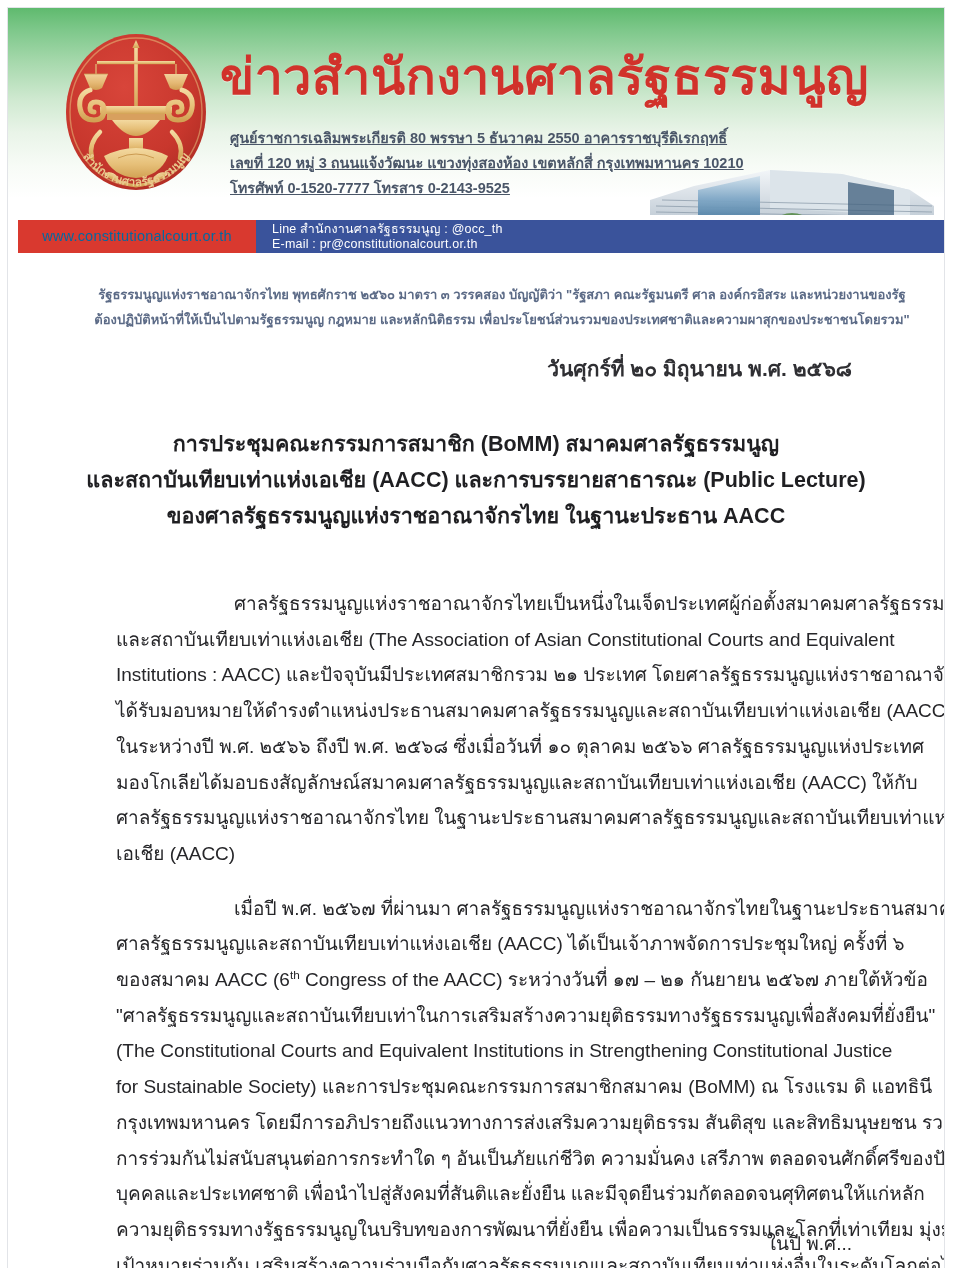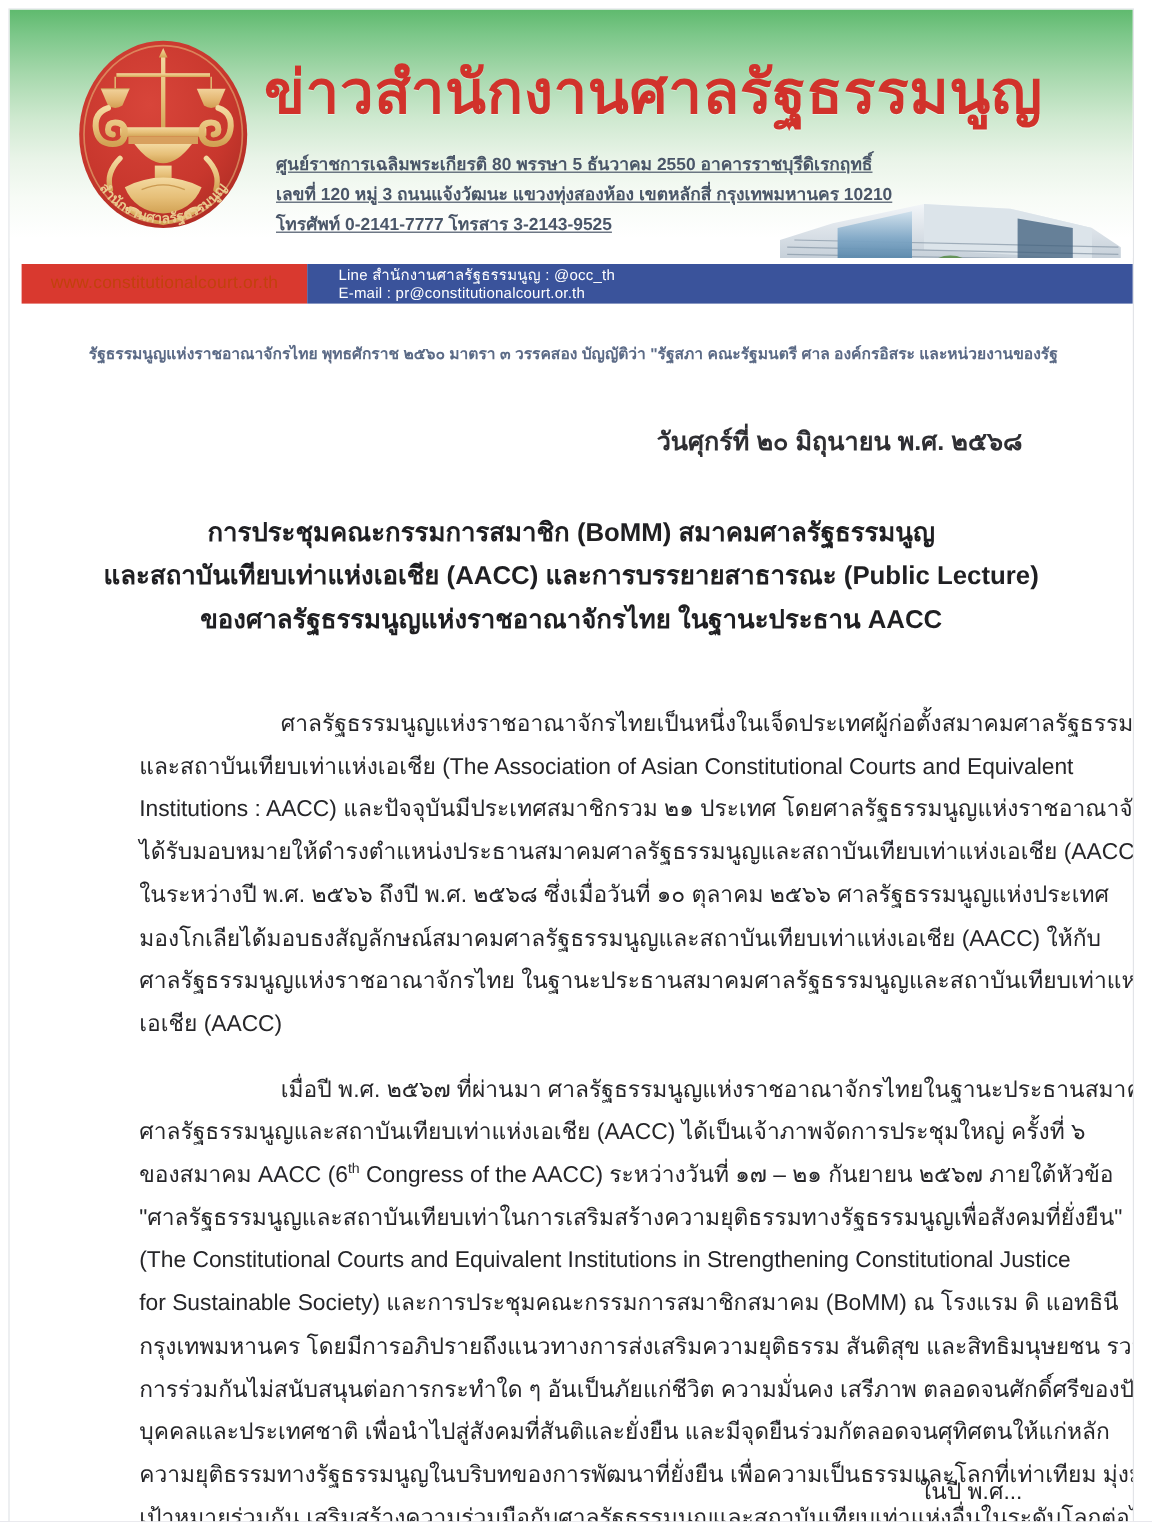--- a/index.html
+++ b/index.html
@@ -121,46 +121,46 @@
     background: #3a539b;
   }
   .contactbar .url {
     position: absolute;
     left: 10px;
     top: 5px;
     width: 238px;
     height: 20px;
     line-height: 33px;
     text-align: center;
-    color: #c2410c;
+    color: #0369a1;
     font-size: 14.5px;
     letter-spacing: .2px;
     white-space: nowrap;
   }
   .contactbar .lines {
     position: absolute;
-    left: 274px;
+    left: 264px;
     top: 7px;
     color: #ffffff;
     font-size: 12.5px;
     line-height: 15px;
     letter-spacing: .2px;
   }
   .contactbar .lines div { white-space: nowrap; }
 
   
   .quote {
     position: absolute;
     left: 66px;
     top: 274px;
     width: 856px;
     color: #5b6a86;
     font-size: 13px;
     line-height: 25px;
-    text-align: left;
+    text-align: center;
     font-weight: 600;
   }
   .quote div { white-space: nowrap; }
 
   
   .newsmeta {
     position: absolute;
     right: 92px;
     top: 344px;
     text-align: right;
@@ -280,21 +280,21 @@
             <textPath href="#sealArc" startOffset="50%" text-anchor="middle">สำนักงานศาลรัฐธรรมนูญ</textPath>
           </text>
         </svg>
       </div>
 
       <div class="masthead-title">ข่าวสำนักงานศาลรัฐธรรมนูญ</div>
 
       <div class="masthead-lines">
         <div>ศูนย์ราชการเฉลิมพระเกียรติ 80 พรรษา 5 ธันวาคม 2550 อาคารราชบุรีดิเรกฤทธิ์</div>
         <div>เลขที่ 120 หมู่ 3 ถนนแจ้งวัฒนะ แขวงทุ่งสองห้อง เขตหลักสี่ กรุงเทพมหานคร 10210</div>
-        <div>โทรศัพท์ 0-2141-7777  โทรสาร 3-2143-9525</div>
+        <div>โทรศัพท์ 0-1520-7777  โทรสาร 0-2143-9525</div>
       </div>
 
       <div class="building">
         <svg viewBox="0 0 300 86" width="300" height="86" aria-hidden="true">
           <defs>
             <linearGradient id="glass" x1="0" y1="0" x2="0" y2="1">
               <stop offset="0%" stop-color="#cfe0ec"></stop>
               <stop offset="50%" stop-color="#7fa7c6"></stop>
               <stop offset="100%" stop-color="#4a7ba0"></stop>
             </linearGradient>
@@ -329,20 +329,21 @@
       <div class="blue"></div>
       <div class="url">www.constitutionalcourt.or.th</div>
       <div class="lines">
         <div>Line  สำนักงานศาลรัฐธรรมนูญ  :  @occ_th</div>
         <div>E-mail :  pr@constitutionalcourt.or.th</div>
       </div>
     </div>
 
     <div class="quote">
       <div>รัฐธรรมนูญแห่งราชอาณาจักรไทย พุทธศักราช ๒๕๖๐ มาตรา ๓ วรรคสอง บัญญัติว่า "รัฐสภา คณะรัฐมนตรี ศาล องค์กรอิสระ และหน่วยงานของรัฐ</div>
+      <div>ต้องปฏิบัติหน้าที่ให้เป็นไปตามรัฐธรรมนูญ กฎหมาย และหลักนิติธรรม เพื่อประโยชน์ส่วนรวมของประเทศชาติและความผาสุกของประชาชนโดยรวม"</div>
     </div>
 
     <div class="newsmeta">
       <div>วันศุกร์ที่ ๒๐ มิถุนายน  พ.ศ. ๒๕๖๘</div>
     </div>
 
     <div class="doctitle">
       <div>การประชุมคณะกรรมการสมาชิก (BoMM) สมาคมศาลรัฐธรรมนูญ</div>
       <div>และสถาบันเทียบเท่าแห่งเอเชีย (AACC) และการบรรยายสาธารณะ (Public Lecture)</div>
       <div>ของศาลรัฐธรรมนูญแห่งราชอาณาจักรไทย ในฐานะประธาน AACC</div>

